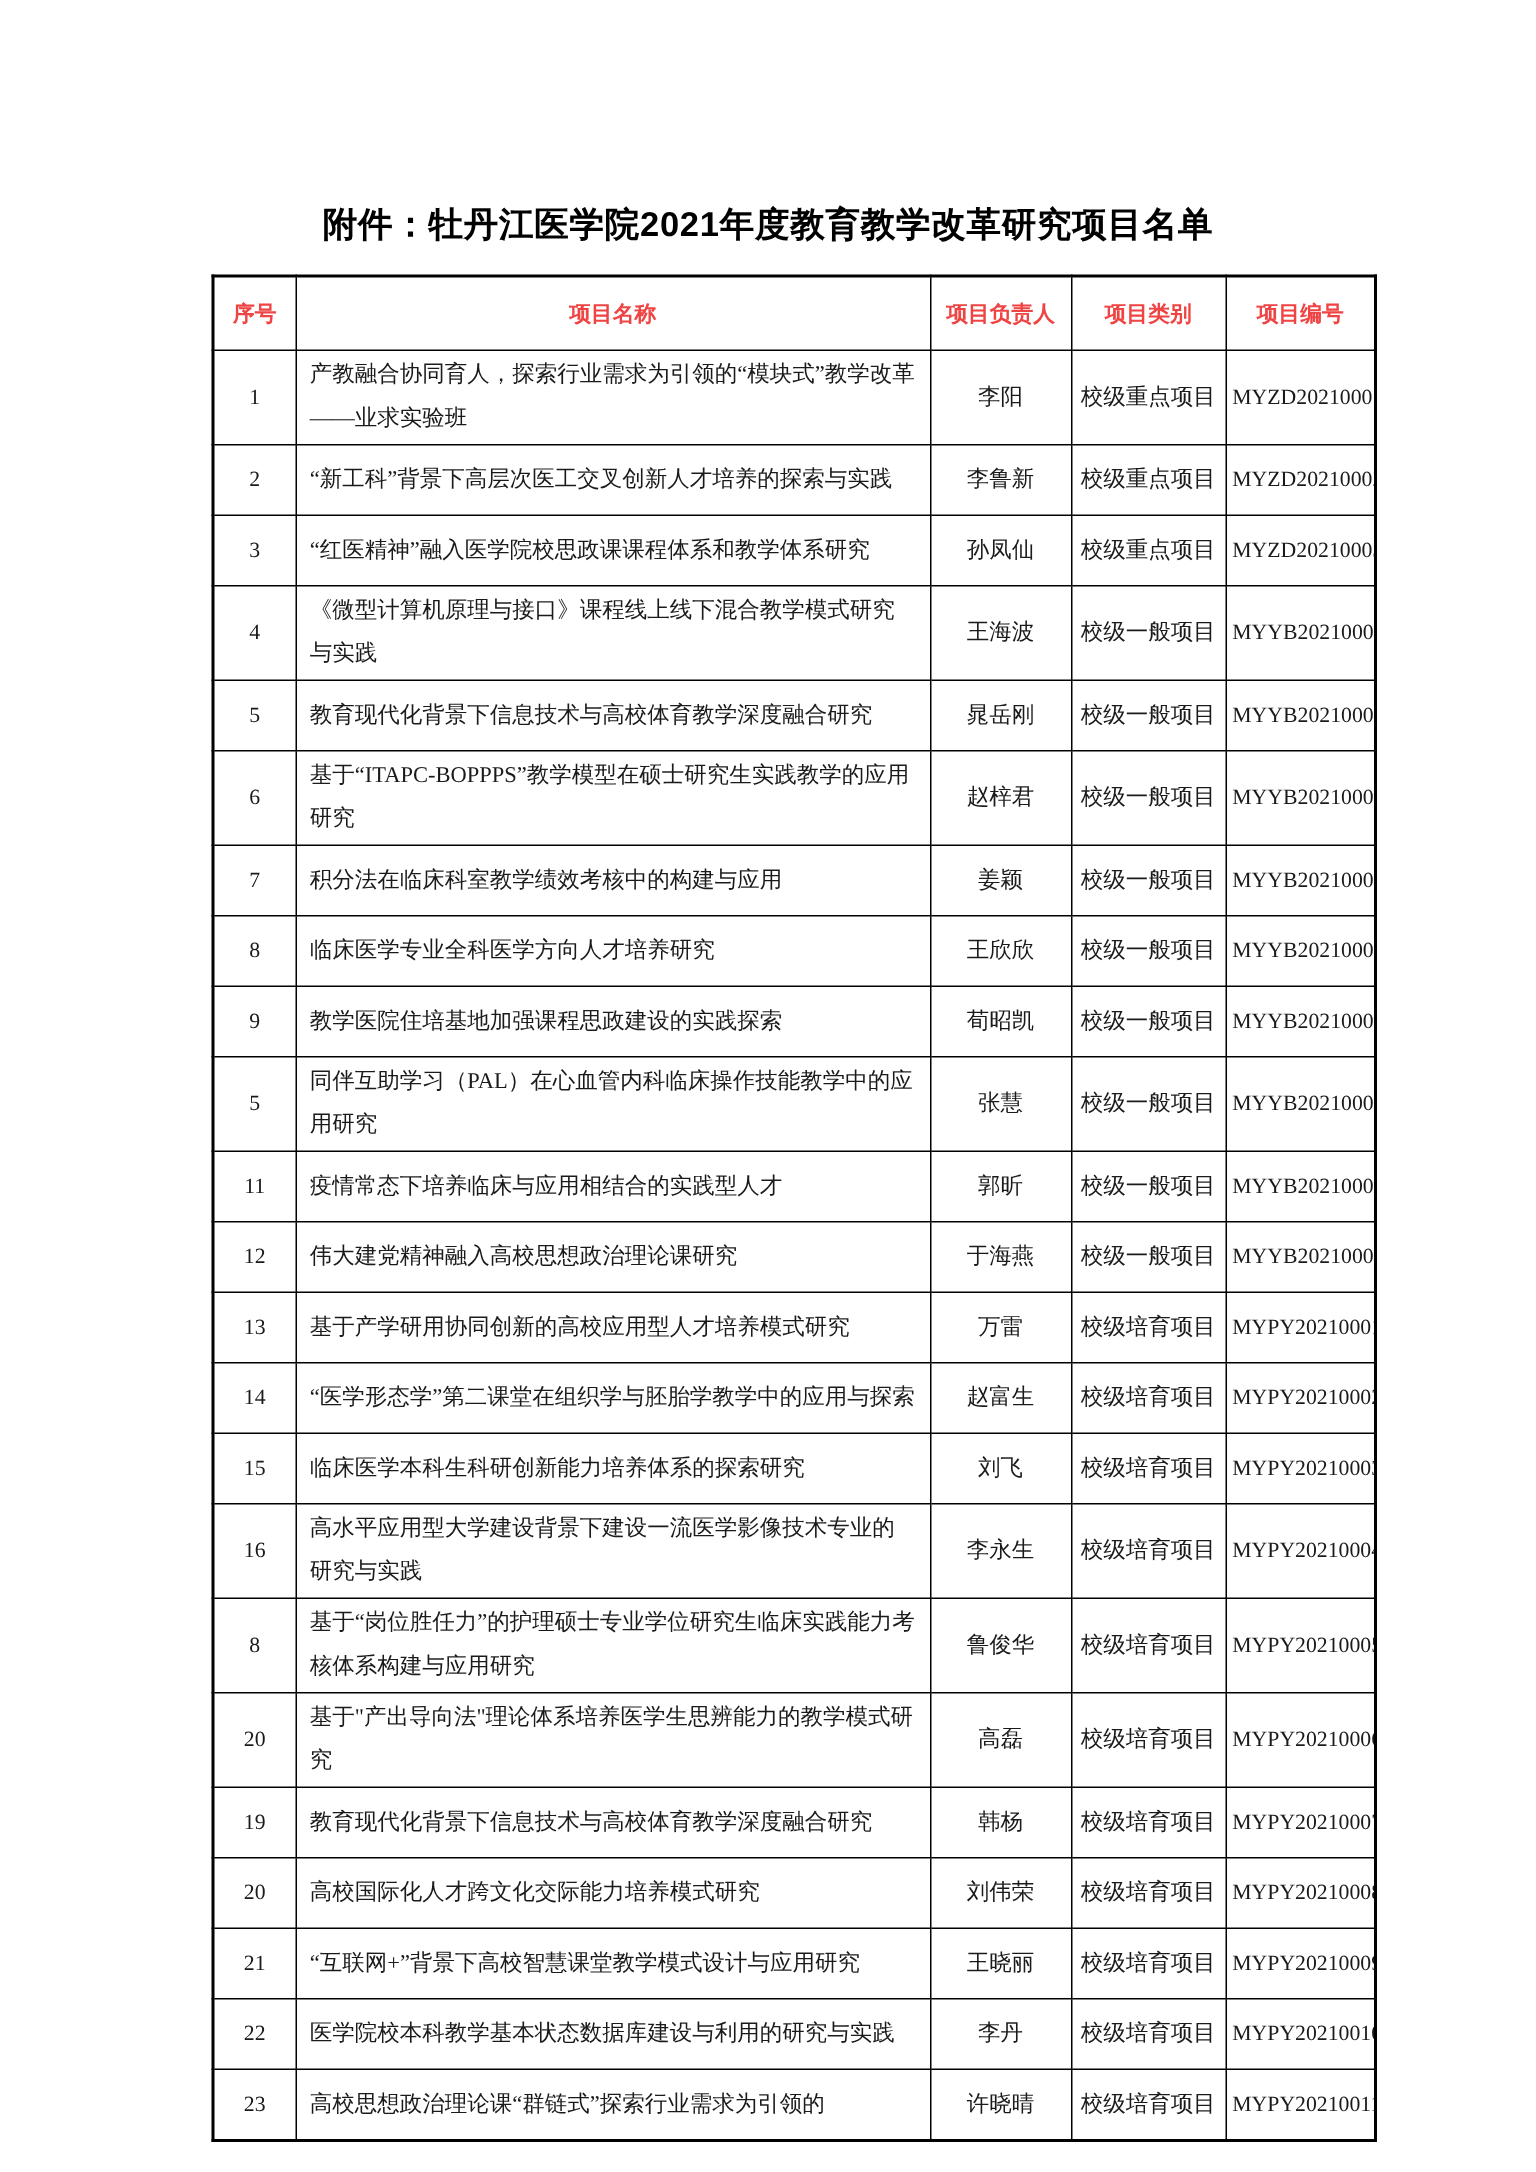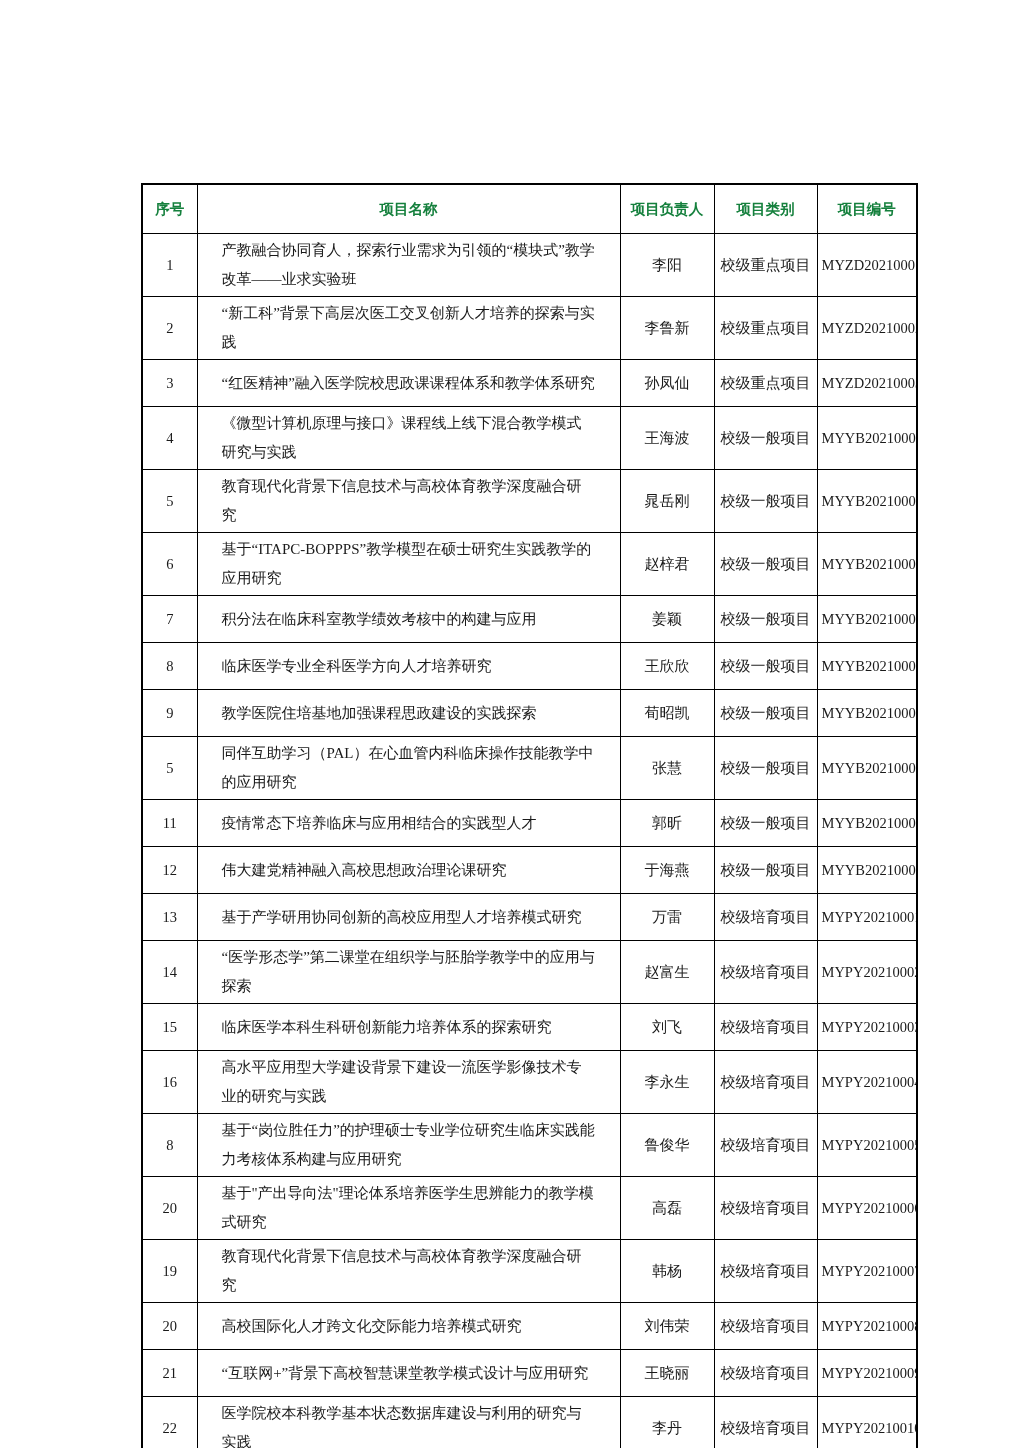--- a/index.html
+++ b/index.html
@@ -38,49 +38,50 @@
     vertical-align: middle;
     color: #1a1a1a;
     overflow: hidden;
   }
   .project-table th {
     height: 46px;
     font-family: "Liberation Sans", "DejaVu Sans", sans-serif;
     font-weight: bold;
     font-size: 14.5px;
     text-align: center;
-    color: #15803d;
+    color: #ef4444;
   }
   .project-table td {
     height: 42px;
     font-size: 15px;
     text-align: center;
     line-height: 29px;
     padding: 2px 4px;
   }
   .project-table td.col-name {
     text-align: left;
-    padding: 2px 24px;
+    padding: 2px 9px;
   }
   .project-table td.col-no,
   .project-table td.col-code {
     font-family: "Liberation Serif", "DejaVu Serif", serif;
     font-size: 14.5px;
   }
   col.c-no     { width: 55px; }
   col.c-name   { width: 423px; }
   col.c-leader { width: 94px; }
   col.c-cat    { width: 103px; }
   col.c-code   { width: 100px; }
 </style>
 </head>
 <body>
 
 <div class="page">
 
+  <div class="doc-title">附件：牡丹江医学院2021年度教育教学改革研究项目名单</div>
 
   <table class="project-table">
     <colgroup>
       <col class="c-no">
         <col class="c-name">
         <col class="c-leader">
         <col class="c-cat">
         <col class="c-code">
     </colgroup>
     <thead>

